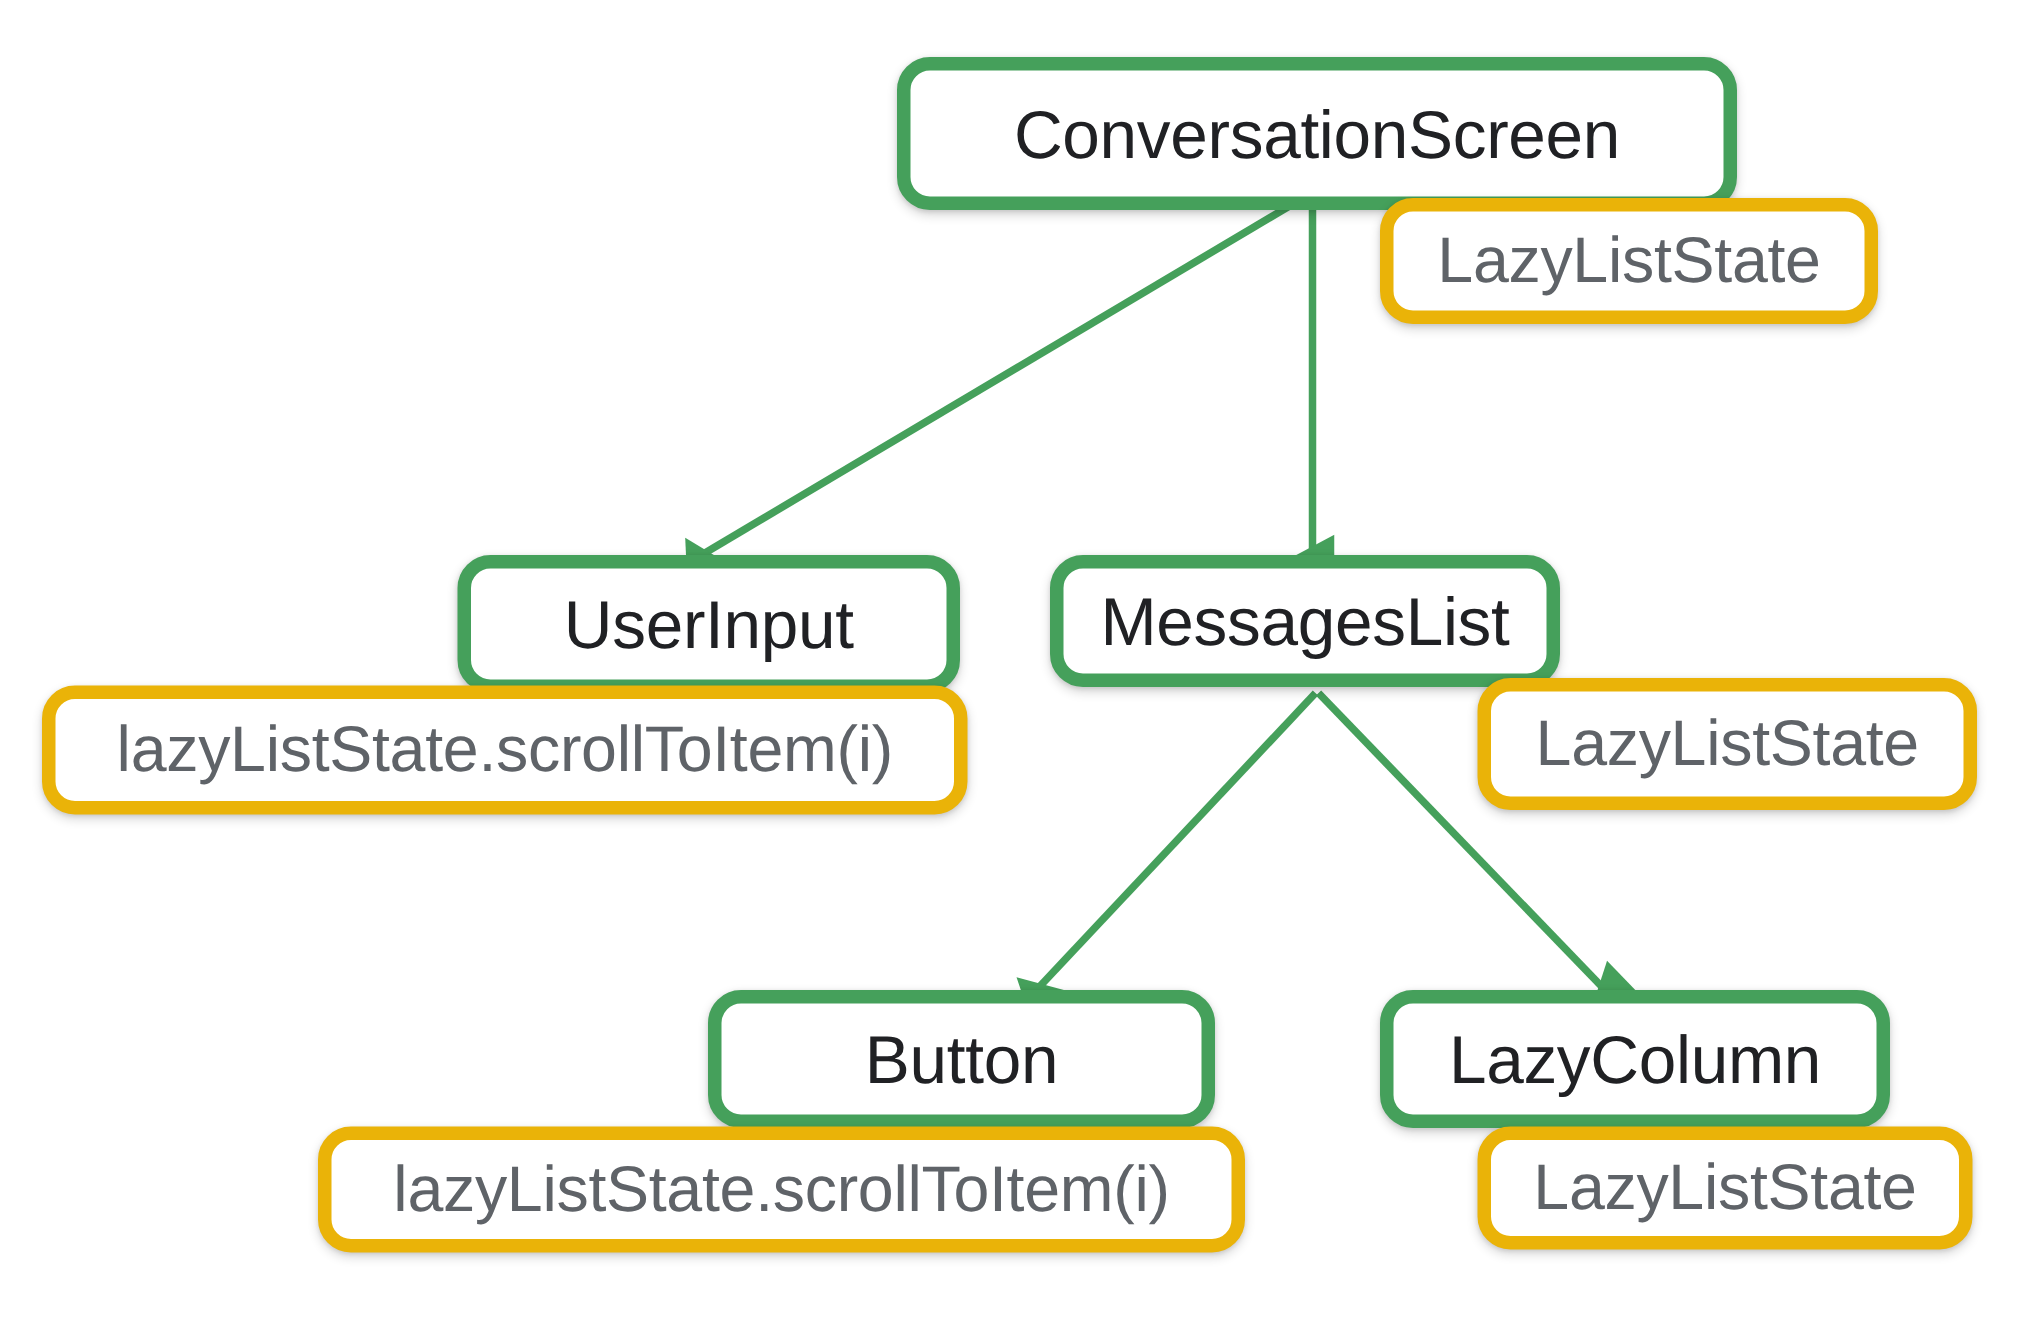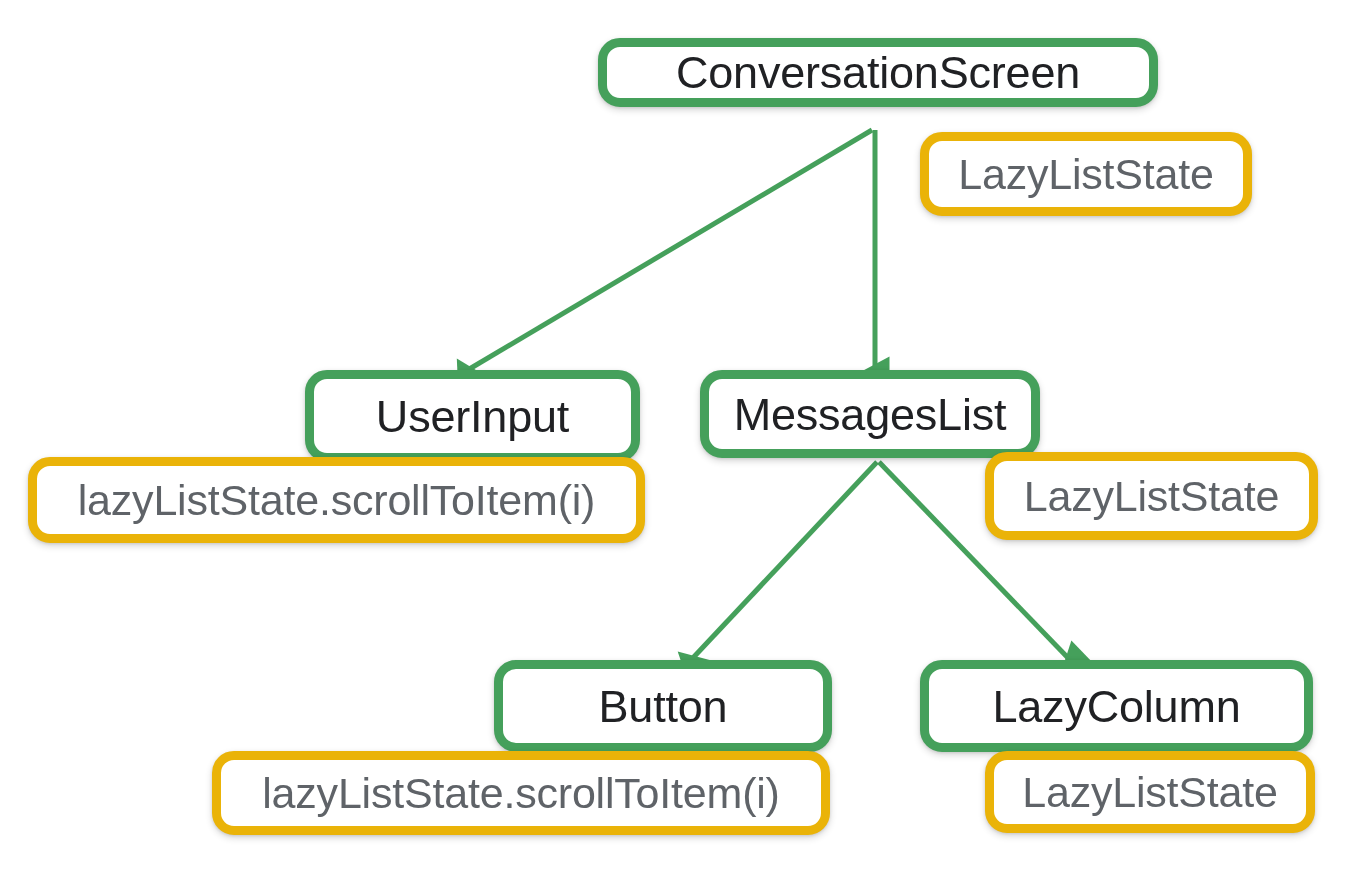--- a/index.html
+++ b/index.html
@@ -72,21 +72,21 @@
       </marker>
     </defs>
     <g stroke="#45a05b" stroke-width="5" fill="none" stroke-linecap="butt">
       <line x1="872" y1="130" x2="466" y2="371" marker-end="url(#arrowhead)"></line>
       <line x1="875" y1="130" x2="875" y2="371" marker-end="url(#arrowhead)"></line>
       <line x1="877" y1="462" x2="690" y2="661" marker-end="url(#arrowhead)"></line>
       <line x1="879" y1="462" x2="1071" y2="661" marker-end="url(#arrowhead)"></line>
     </g>
   </svg>
 
-  <div class="node node-composable" id="n-conversation-screen" style="left: 598px; top: 38px; width: 560px; height: 69px;">
+  <div class="node node-composable" id="n-conversation-screen" style="left: 598px; top: 38px; width: 560px; height: 102px;">
     <span class="node-label">ConversationScreen</span>
   </div>
 
   <div class="node node-state" id="n-conversation-screen-state" style="left: 920px; top: 132px; width: 332px; height: 84px;">
     <span class="node-label">LazyListState</span>
   </div>
 
   <div class="node node-composable" id="n-user-input" style="left: 305px; top: 370px; width: 335px; height: 92px; text-align: right;">
     <span class="node-label">UserInput</span>
   </div>
@@ -96,29 +96,29 @@
   </div>
 
   <div class="node node-composable" id="n-messages-list" style="left: 700px; top: 370px; width: 340px; height: 88px;">
     <span class="node-label">MessagesList</span>
   </div>
 
   <div class="node node-state" id="n-messages-list-state" style="left: 985px; top: 452px; width: 333px; height: 88px;">
     <span class="node-label">LazyListState</span>
   </div>
 
-  <div class="node node-composable" id="n-button" style="left: 494px; top: 660px; width: 338px; height: 92px;">
+  <div class="node node-composable" id="n-button" style="left: 472px; top: 660px; width: 338px; height: 92px;">
     <span class="node-label">Button</span>
   </div>
 
   <div class="node node-state" id="n-button-state" style="left: 212px; top: 751px; width: 618px; height: 84px;">
     <span class="node-label">lazyListState.scrollToItem(i)</span>
   </div>
 
-  <div class="node node-composable" id="n-lazy-column" style="left: 920px; top: 660px; width: 393px; height: 92px;">
+  <div class="node node-composable" id="n-lazy-column" style="left: 920px; top: 660px; width: 340px; height: 92px;">
     <span class="node-label">LazyColumn</span>
   </div>
 
   <div class="node node-state" id="n-lazy-column-state" style="left: 985px; top: 751px; width: 330px; height: 82px;">
     <span class="node-label">LazyListState</span>
   </div>
 
 </div>
 
 </body></html>

